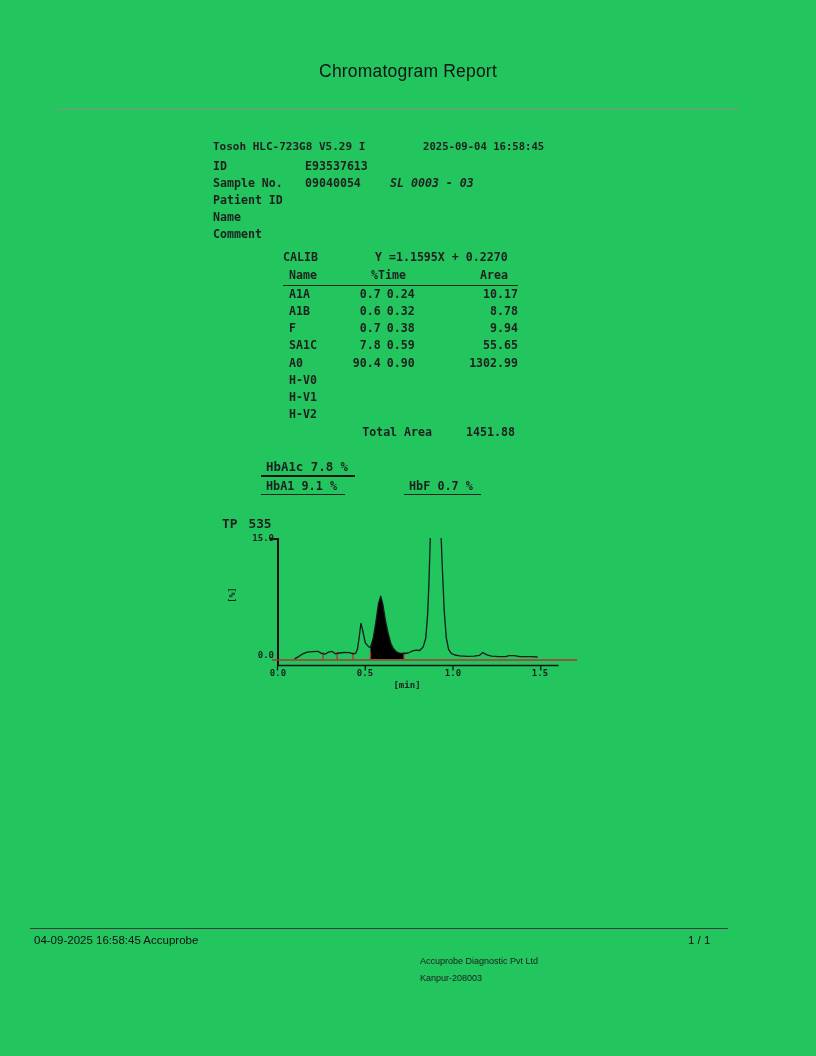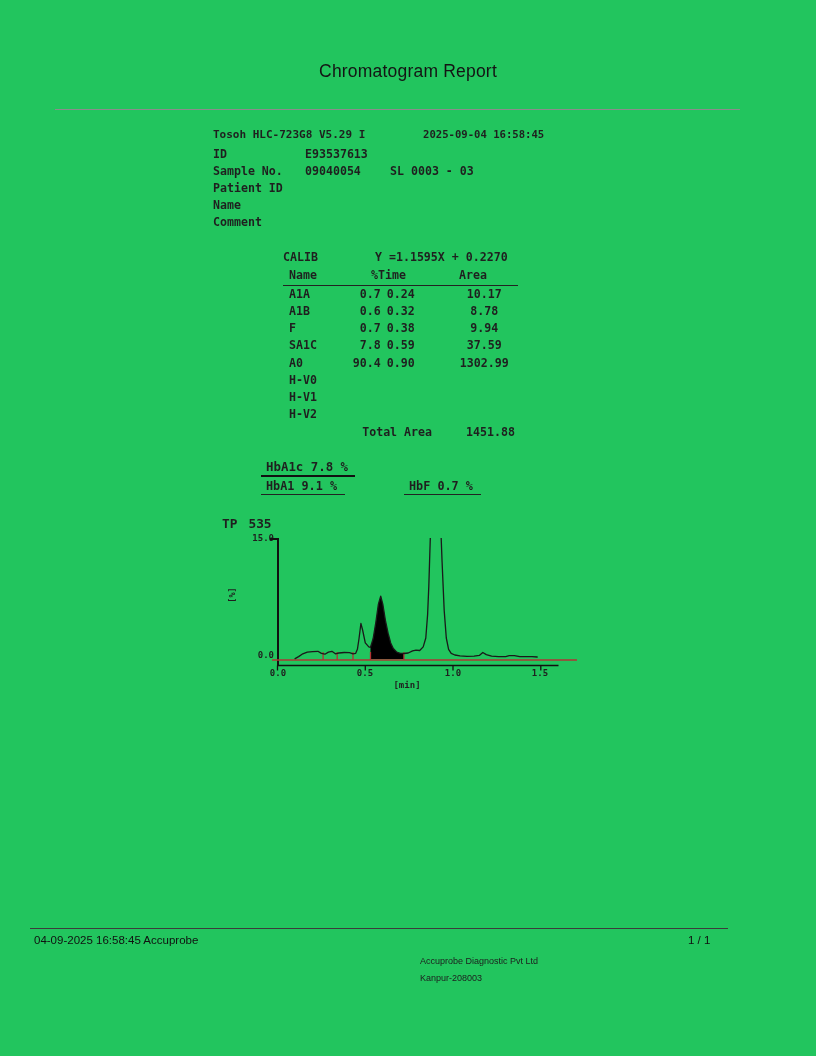--- a/index.html
+++ b/index.html
@@ -6,37 +6,37 @@
   .page{position:relative;width:816px;height:1056px;background:#22c55e;overflow:hidden;
         font-family:"Liberation Sans",sans-serif;color:#161616;}
 
   
   .title{position:absolute;top:61px;left:0;width:816px;text-align:center;
          font-size:17.5px;font-weight:400;color:#141414;letter-spacing:0.2px;}
   .rule-top{position:absolute;left:55px;top:109px;width:685px;border-top:1.6px solid #8c8c8c;}
 
   
   .mono{font-family:"DejaVu Sans Mono","Liberation Mono",monospace;font-weight:bold;color:#1f1f1f;}
-  .printout{position:absolute;left:213px;top:128px;width:360px;font-size:11.6px;}
+  .printout{position:absolute;left:213px;top:140px;width:360px;font-size:11.6px;}
   .dev-row{position:relative;height:19px;font-size:11px;}
   .dev-date{position:absolute;left:210px;top:0;font-size:10.6px;}
   .po-row{position:relative;height:17.1px;}
   .po-label{display:inline-block;width:92px;}
-  .po-extra{position:absolute;left:177px;top:0;}
+  .po-extra{position:absolute;left:177px;top:0;font-style:italic;}
 
   
   .calib{position:absolute;left:283px;top:250px;width:235px;font-size:11.6px;}
   .calib-line{position:relative;height:18px;}
   .eq{position:absolute;left:92px;top:0;}
   .thead{display:flex;height:15.5px;border-bottom:1.6px solid #222;padding-bottom:1px;}
   .trow{display:flex;height:17.25px;line-height:17.25px;gap:6px;}
   .c-name{width:57px;padding-left:6px;text-align:left;}
   .c-pct{width:32px;text-align:right;}
   .c-time{width:60px;text-align:left;}
-  .c-area{width:70px;text-align:center;}
+  .c-area{width:70px;text-align:right;}
   .total-row{position:relative;height:17.3px;margin-top:1px;}
   .t-label{display:inline-block;width:149px;text-align:right;}
   .t-value{display:inline-block;width:76px;text-align:right;}
 
   
   .hba1c{position:absolute;left:261px;top:459px;font-size:12.4px;
          border-bottom:2.4px solid #111;padding:0 7px 1px 5px;}
   .hba1{position:absolute;left:261px;top:479px;font-size:11.8px;
         border-bottom:1.6px solid #222;padding:0 8px 1px 5px;text-align:center;}
   .hbf{position:absolute;left:404px;top:479px;font-size:11.8px;
@@ -111,21 +111,21 @@
         <div class="trow">
           <span class="c-name">F</span>
           <span class="c-pct">0.7</span>
           <span class="c-time">0.38</span>
           <span class="c-area">9.94</span>
         </div>
         <div class="trow">
           <span class="c-name">SA1C</span>
           <span class="c-pct">7.8</span>
           <span class="c-time">0.59</span>
-          <span class="c-area">37.59</span>
+          <span class="c-area">55.65</span>
         </div>
         <div class="trow">
           <span class="c-name">A0</span>
           <span class="c-pct">90.4</span>
           <span class="c-time">0.90</span>
           <span class="c-area">1302.99</span>
         </div>
         <div class="trow">
           <span class="c-name">H-V0</span>
           <span class="c-pct"></span>

